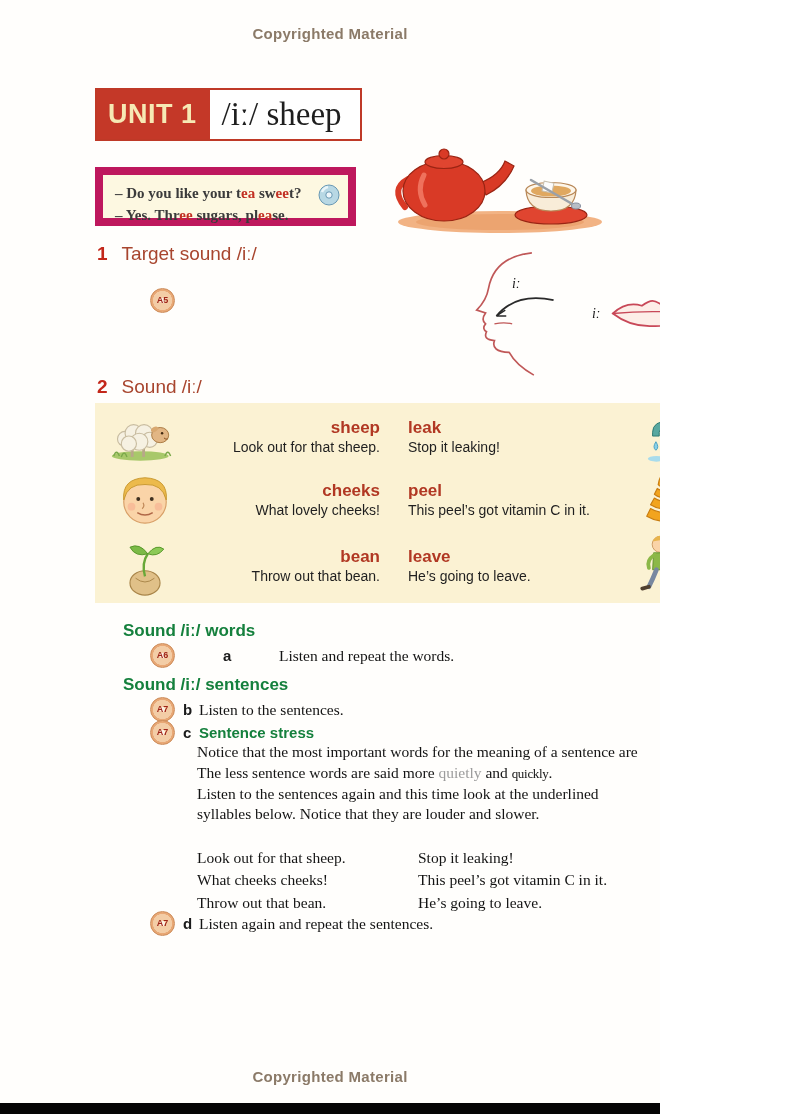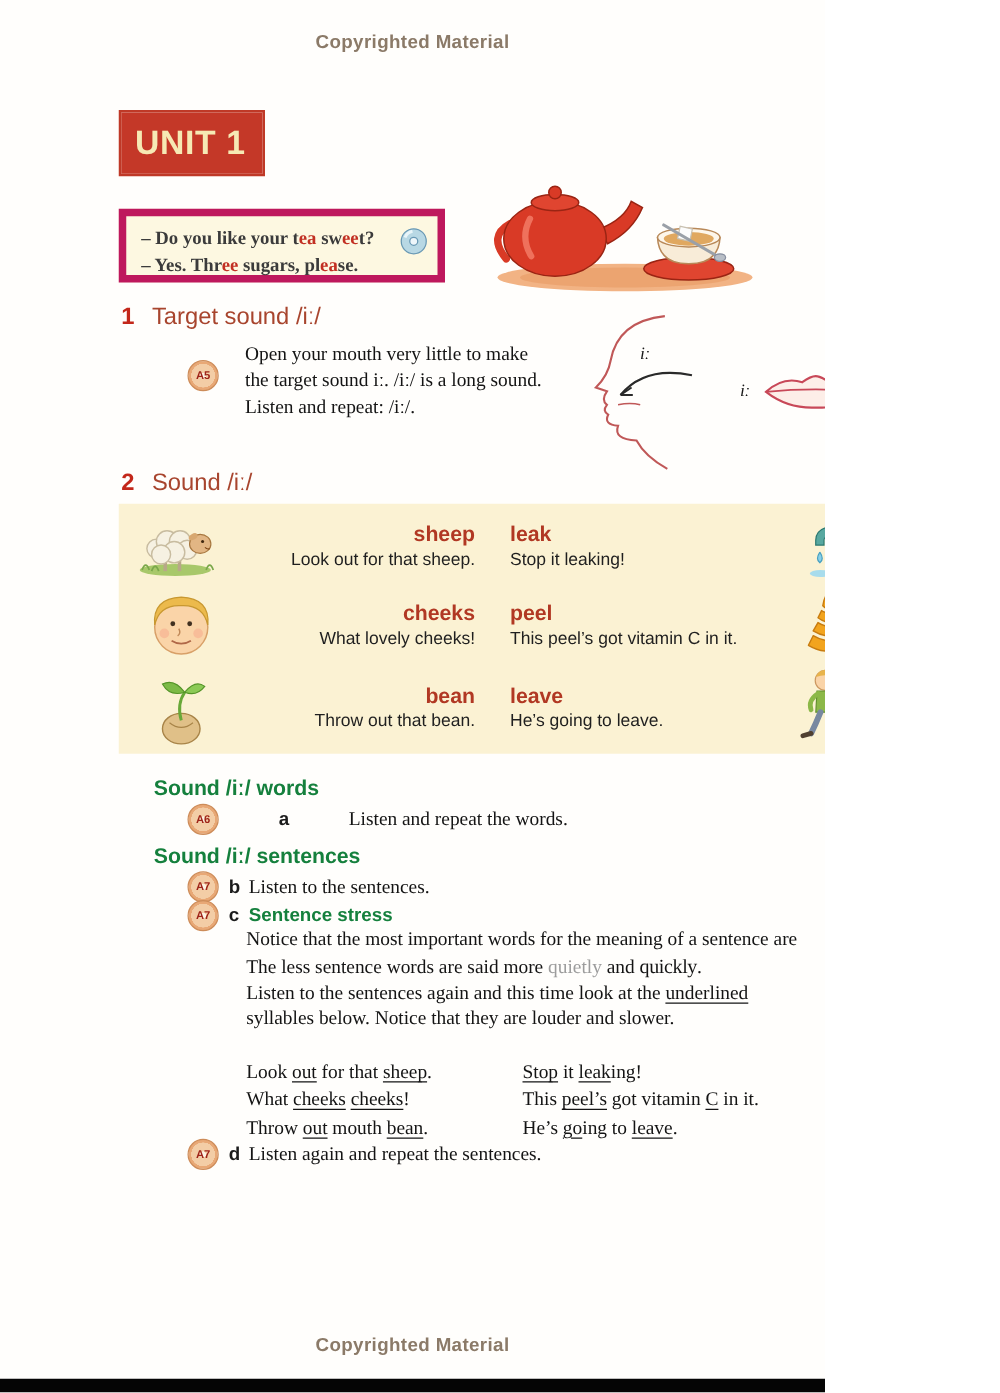--- a/index.html
+++ b/index.html
@@ -14,21 +14,21 @@
         color:#9e2b1c;font:bold 15px "Liberation Serif",serif;display:flex;align-items:center;justify-content:center;}
   .bottom-bar{position:absolute;left:0;bottom:0;width:100%;height:11px;background:#050505;}
 
   .unit-header{position:absolute;top:88px;left:95px;display:inline-flex;align-items:stretch;
         border:2px solid #bf3927;background:#fff;}
   .unit-badge{display:flex;align-items:center;background:#c43828;color:#f6e9b4;
         font:bold 27px/1 "Liberation Sans",sans-serif;padding:11px 13px 11px 11px;letter-spacing:.5px;}
   .unit-title{display:flex;align-items:center;font:33px/1 "Liberation Serif",serif;color:#1e1e1e;padding:0 18px 0 12px;}
 
   .dialogue{position:absolute;top:167px;left:95px;width:261px;height:59px;background:#fdf8e1;
-        border:6px solid #be185d;padding:8px 34px 8px 12px;}
+        border:8px solid #be185d;padding:8px 34px 8px 12px;}
   .dialogue-line{font:bold 15px/1.45 "Liberation Serif",serif;color:#3b3b3b;white-space:nowrap;}
   .red{color:#c23023;}
   .cd-icon{position:absolute;top:9px;right:8px;width:22px;height:22px;}
 
   .illus{position:absolute;}
   .teapot{top:145px;left:388px;width:218px;height:90px;}
   .face{top:250px;left:455px;width:138px;height:128px;}
   .face-label{position:absolute;left:57px;top:26px;font:italic 14px "Liberation Serif",serif;color:#1a1a1a;}
   .lips{top:297px;left:592px;display:flex;align-items:center;gap:7px;}
   .lips-label{font:italic 14px "Liberation Serif",serif;color:#1a1a1a;}
@@ -68,36 +68,37 @@
   .item-text{font:15.5px "Liberation Serif",serif;color:#141414;}
   .item-text.stress-label{font:bold 15px "Liberation Sans",sans-serif;color:#15803d;}
   .item-a{top:643px;gap:40px;}
   .item-b{top:697px;}
   .item-c{top:720px;}
   .item-d{top:911px;}
 
   .para{position:absolute;top:742px;left:197px;width:540px;font:15.5px/1.34 "Liberation Serif",serif;color:#141414;}
   .b{font-weight:bold;}
   .gray{color:#9c9c9c;}
-  .small{font-size:16px;letter-spacing:-.3px;}
-  .u{text-decoration:underline;text-underline-offset:3px;text-decoration-thickness:1px;}
+  .small{font-size:13px;letter-spacing:-.3px;}
+  .u{text-underline-offset:3px;text-decoration-thickness:1px;}
 
   .stress{position:absolute;top:847px;left:197px;display:grid;grid-template-columns:221px auto;
         font:15.5px/1.44 "Liberation Serif",serif;color:#141414;}
 </style>
 </head>
 <body>
 
 <div class="page">
 
   <div class="copyright copyright-top">Copyrighted Material</div>
   <div class="page-num">3</div>
 
   <div class="unit-header">
     <span class="unit-badge">UNIT 1</span>
+    <span class="unit-title">/iː/ sheep</span>
   </div>
 
   <div class="dialogue">
     <div class="dialogue-line"><span>– Do you like your t</span><span class="red">ea</span><span> sw</span><span class="red">ee</span><span>t?</span></div>
     <div class="dialogue-line"><span>– Yes. Thr</span><span class="red">ee</span><span> sugars, pl</span><span class="red">ea</span><span>se.</span></div>
     <svg class="cd-icon" viewBox="0 0 22 22" width="22" height="22">
       <circle cx="11" cy="11" r="10" fill="#b8d8e4" stroke="#6898b4"></circle>
       <path d="M4,8 A8,8 0 0 1 10,3" stroke="#e9f5f9" stroke-width="2.5" fill="none"></path>
       <circle cx="11" cy="11" r="3.2" fill="#eef6fa" stroke="#6898b4"></circle>
     </svg>
@@ -123,25 +124,20 @@
     </svg>
   </div>
 
   <div class="sec-head s1">
     <span class="sec-num">1</span>
     <span class="sec-title">Target sound /iː/</span>
   </div>
 
   <span class="audio-icon audio-a5">A5</span>
 
-  <div class="instruction">
-    <div>Open your mouth very little to make</div>
-    <div>the target sound iː. /iː/ is a long sound.</div>
-    <div>Listen and repeat: /iː/.</div>
-  </div>
 
   <div class="illus face">
     <svg viewBox="0 0 140 128" width="138" height="128">
       <path d="M78,2 Q40,6 34,38 Q32,50 22,60 L31,63 Q26,70 31,74 Q27,79 32,82 Q28,90 40,91 Q36,102 55,103 Q62,116 80,126" fill="none" stroke="#c05858" stroke-width="1.7"></path>
       <path d="M40,74 Q50,72 58,74" stroke="#c05858" fill="none" stroke-width="1.2"></path>
       <path d="M42,66 Q62,42 100,50" fill="none" stroke="#2a2a2a" stroke-width="1.8"></path>
       <path d="M42,66 L51,60 M42,66 L52,66" stroke="#2a2a2a" stroke-width="1.5" fill="none"></path>
     </svg>
     <span class="face-label">iː</span>
   </div>
@@ -298,21 +294,21 @@
     <div><span>The less sentence words are said more </span><span class="gray">quietly</span><span> and </span><span class="small">quickly</span><span>.</span></div>
     <div><span>Listen to the sentences again and this time look at the </span><span class="u">underlined</span></div>
     <div><span>syllables below. Notice that they are louder and slower.</span></div>
   </div>
 
   <div class="stress">
     <div class="stress-cell"><span>Look </span><span class="u">out</span><span> for that </span><span class="u">sheep</span><span>.</span></div>
     <div class="stress-cell"><span class="u">Stop</span><span> it </span><span class="u">leak</span><span>ing!</span></div>
     <div class="stress-cell"><span>What </span><span class="u">cheeks</span><span> </span><span class="u">cheeks</span><span>!</span></div>
     <div class="stress-cell"><span>This </span><span class="u">peel’s</span><span> got vitamin </span><span class="u">C</span><span> in it.</span></div>
-    <div class="stress-cell"><span>Throw </span><span class="u">out</span><span> mouth </span><span class="u">bean</span><span>.</span></div>
+    <div class="stress-cell"><span>Throw </span><span class="u">out</span><span> that </span><span class="u">bean</span><span>.</span></div>
     <div class="stress-cell"><span>He’s </span><span class="u">go</span><span>ing to </span><span class="u">leave</span><span>.</span></div>
   </div>
 
   <div class="item item-d">
     <span class="audio-icon">A7</span>
     <span class="item-letter">d</span>
     <span class="item-text">Listen again and repeat the sentences.</span>
   </div>
 
   <div class="copyright copyright-bottom">Copyrighted Material</div>

